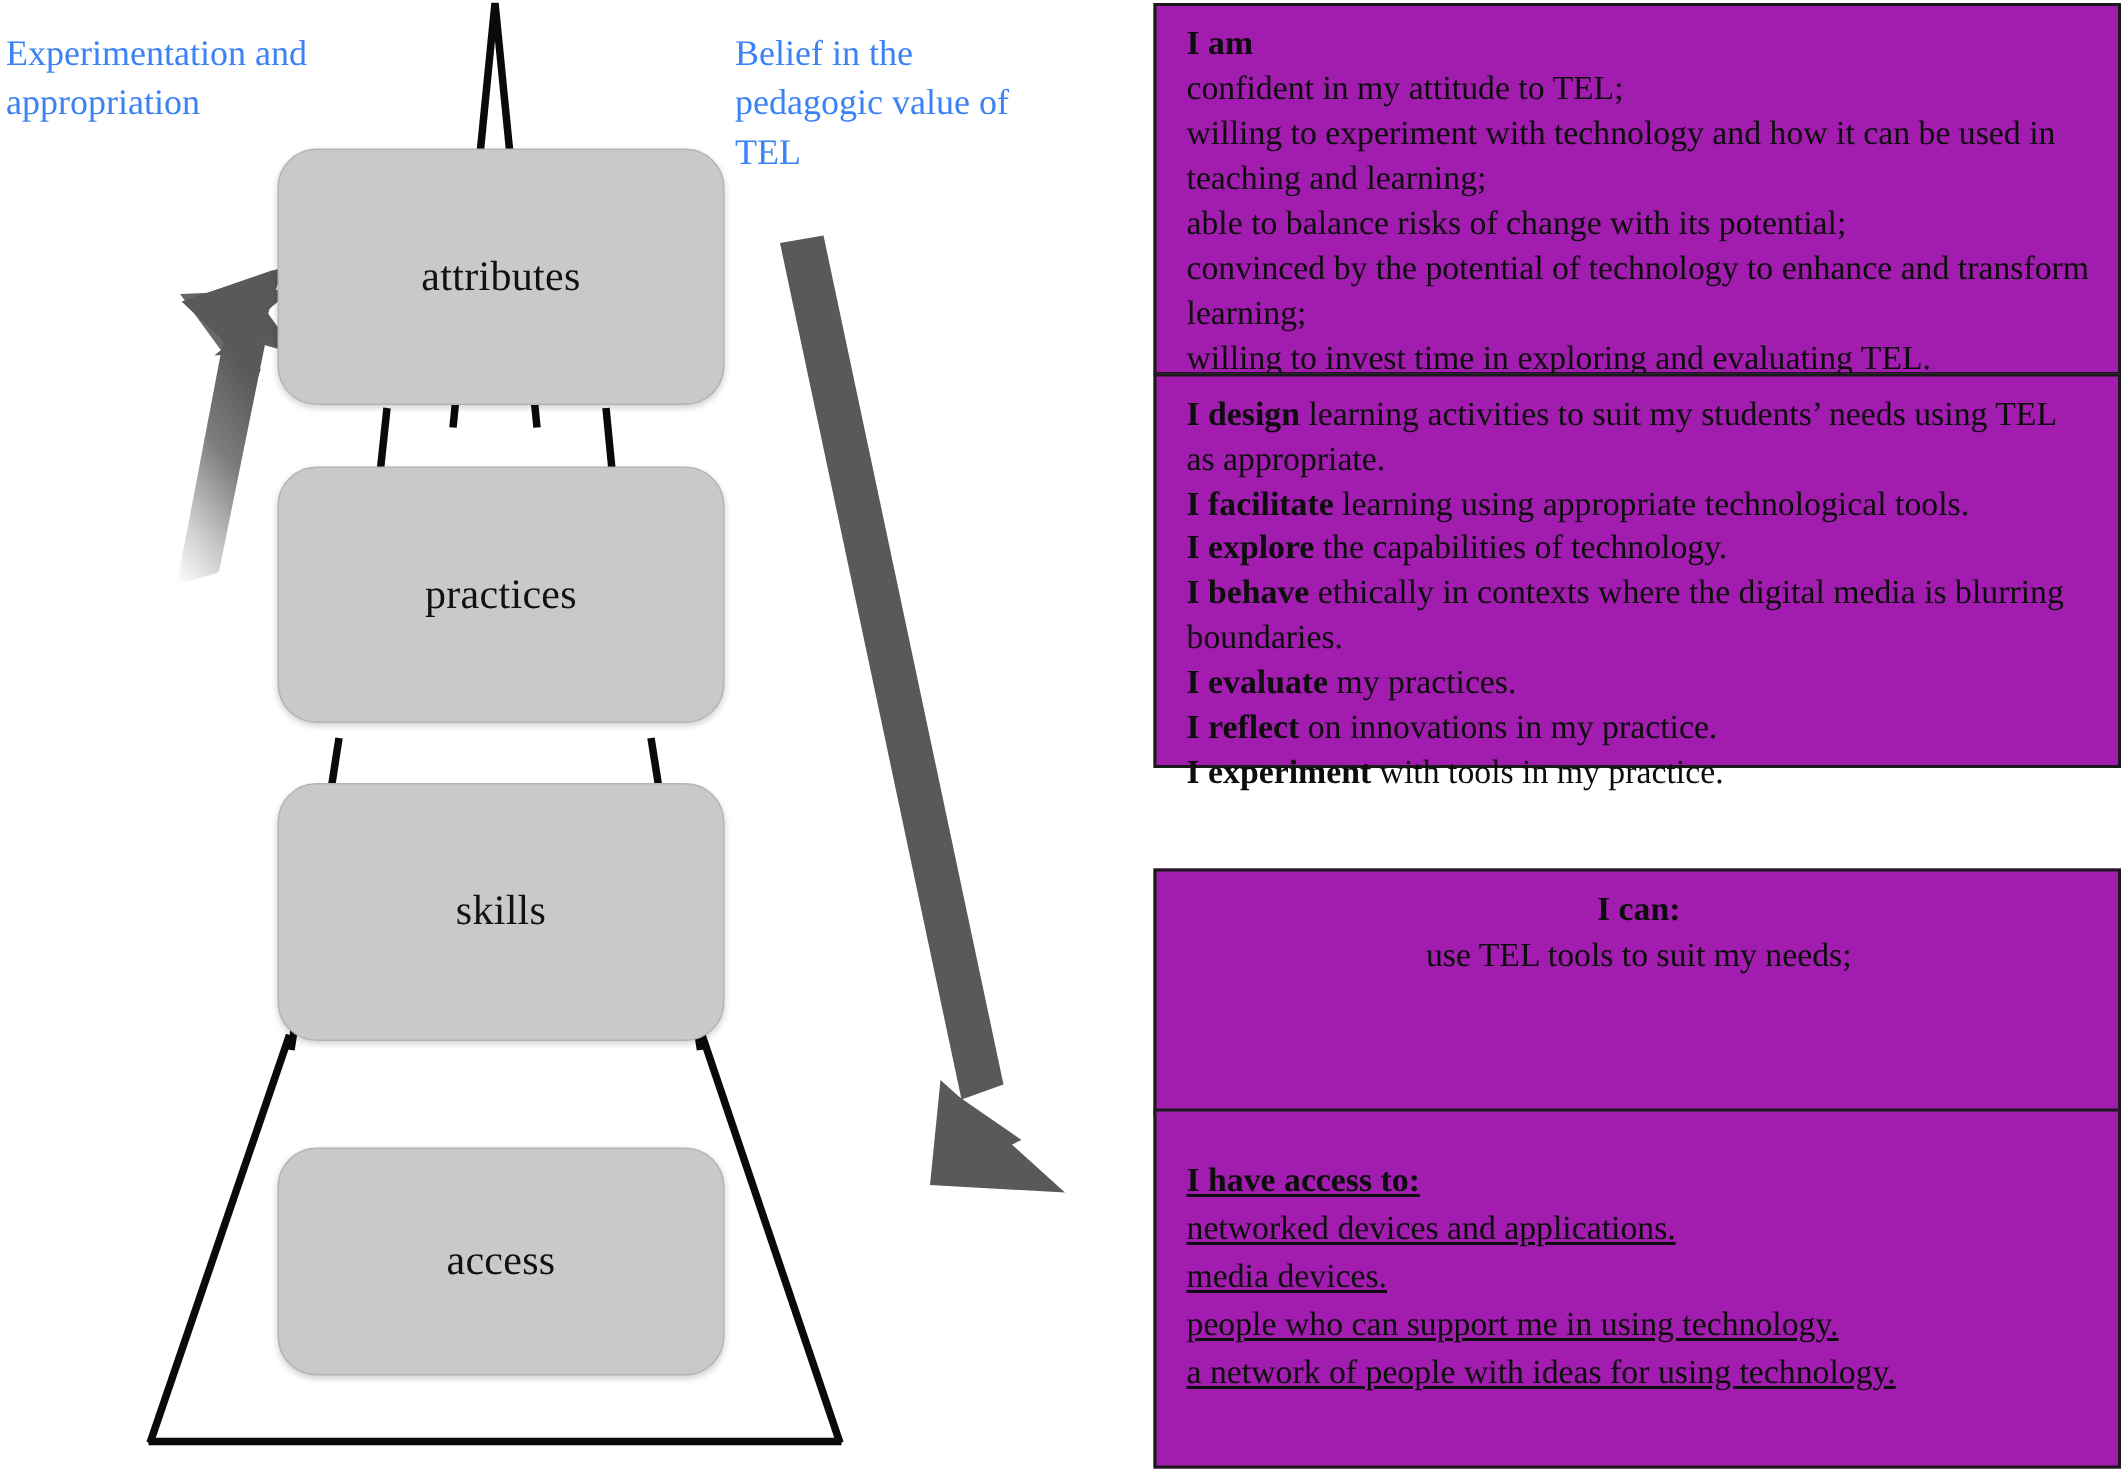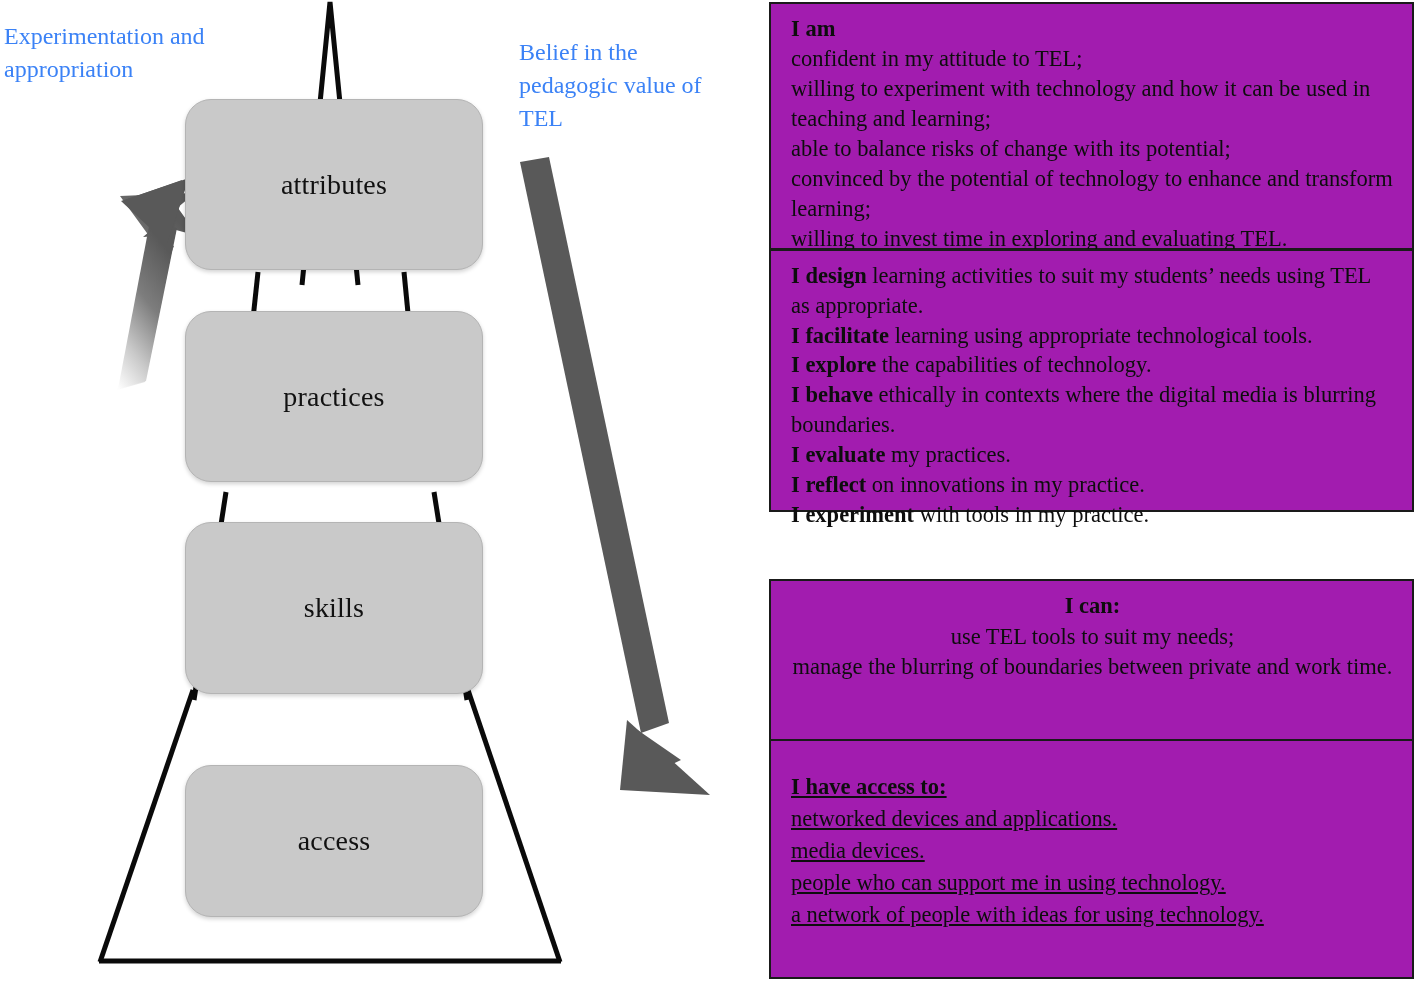--- a/index.html
+++ b/index.html
@@ -50,21 +50,21 @@
   #layer-skills     { left: 185px; top: 522px; width: 298px; height: 172px; }
   #layer-access     { left: 185px; top: 765px; width: 298px; height: 152px; }
 
   .side-caption {
     position: absolute;
     font-size: 24px;
     line-height: 1.38;
     color: #3b82f6;
   }
   #caption-left  { left: 4px;   top: 20px; width: 270px; }
-  #caption-right { left: 519px; top: 20px; width: 200px; margin-top: 16px; }
+  #caption-right { left: 490px; top: 20px; width: 200px; }
 
   
   #statements-panel {
     position: absolute;
     left: 769px; top: 2px;
     width: 645px; height: 977px;
   }
   .statement-box {
     position: absolute;
     left: 0;
@@ -167,21 +167,20 @@
     <div class="statement-line"><b>I explore</b> the capabilities of technology.</div>
     <div class="statement-line"><b>I behave</b> ethically in contexts where the digital media is blurring boundaries.</div>
     <div class="statement-line"><b>I evaluate</b> my practices.</div>
     <div class="statement-line"><b>I reflect</b> on innovations in my practice.</div>
     <div class="statement-line"><b>I experiment</b> with tools in my practice.</div>
   </div>
 
   <div class="statement-box" id="statement-box-2">
     <div class="statement-line" style="font-weight:bold">I can:</div>
     <div class="statement-line">use TEL tools to suit my needs;</div>
-    <div class="statement-line">manage the blurring of boundaries between private and work time.</div>
   </div>
 
   <div class="statement-box" id="statement-box-3">
     <div class="statement-line" style="font-weight:bold">I have access to:</div>
     <div class="statement-line">networked devices and applications.</div>
     <div class="statement-line">media devices.</div>
     <div class="statement-line">people who can support me in using technology.</div>
     <div class="statement-line">a network of people with ideas for using technology.</div>
   </div>
 </div>

